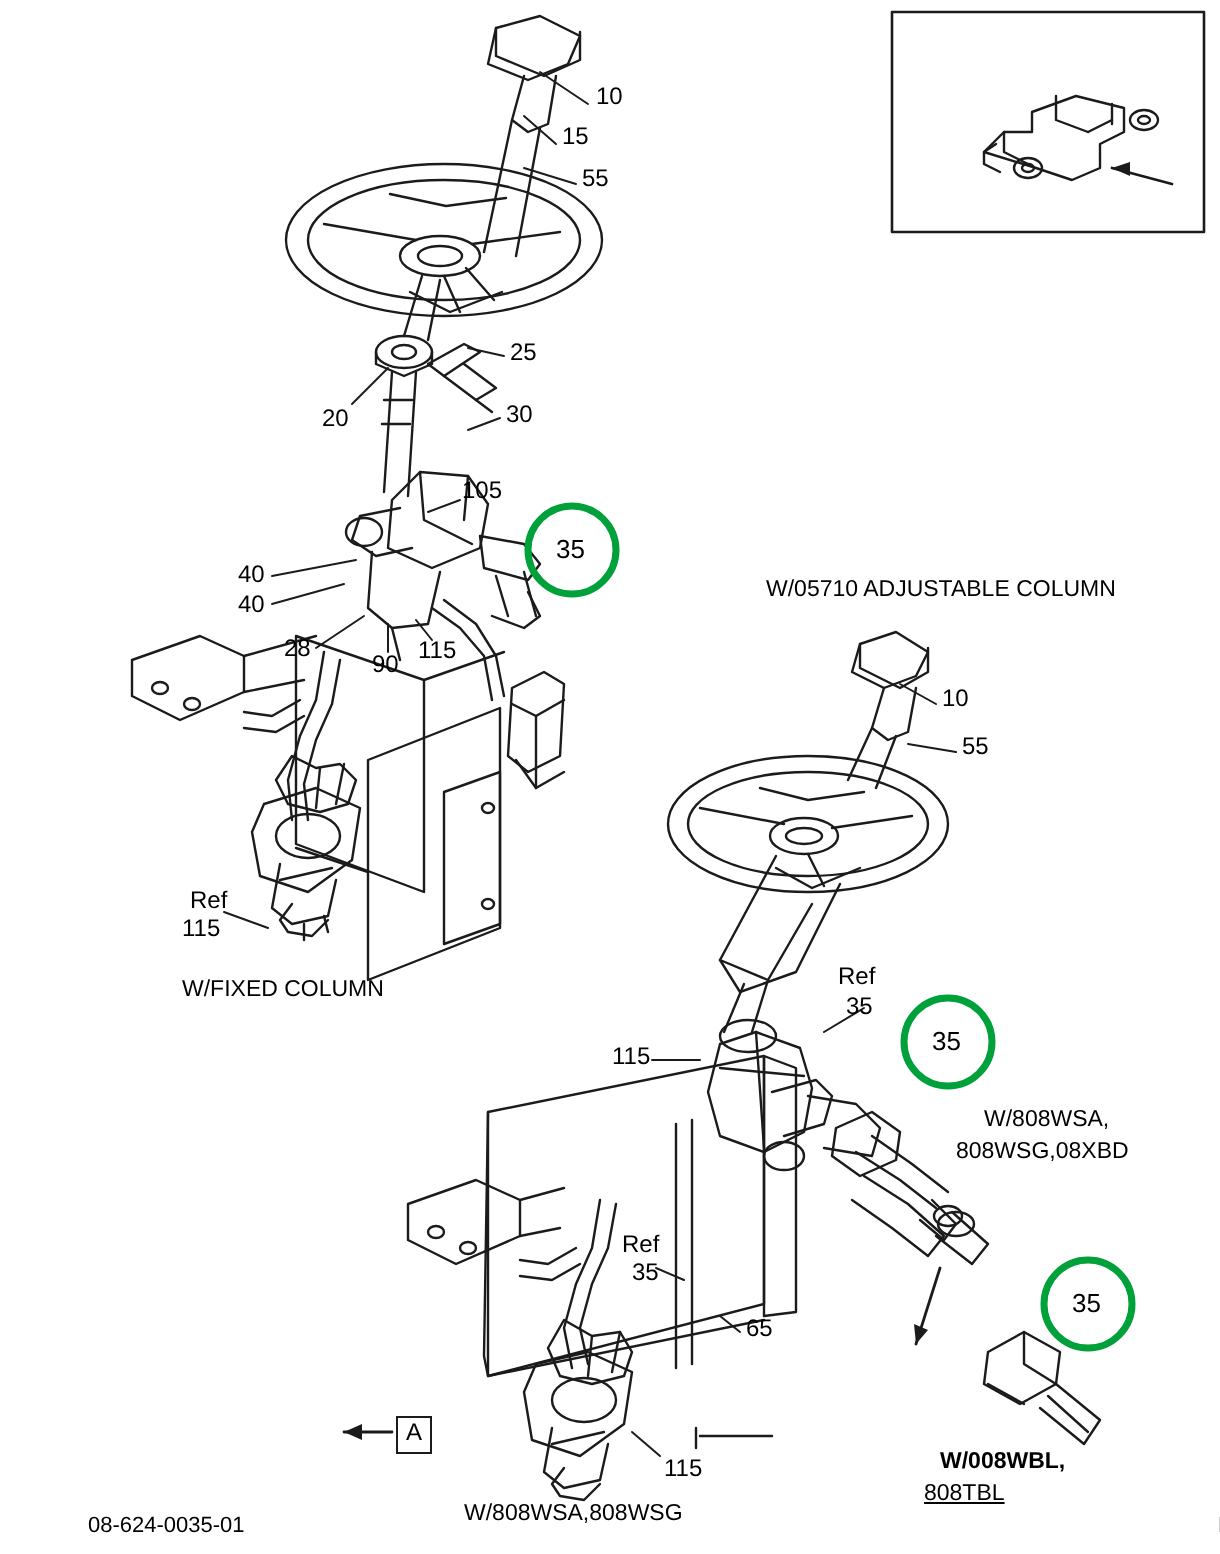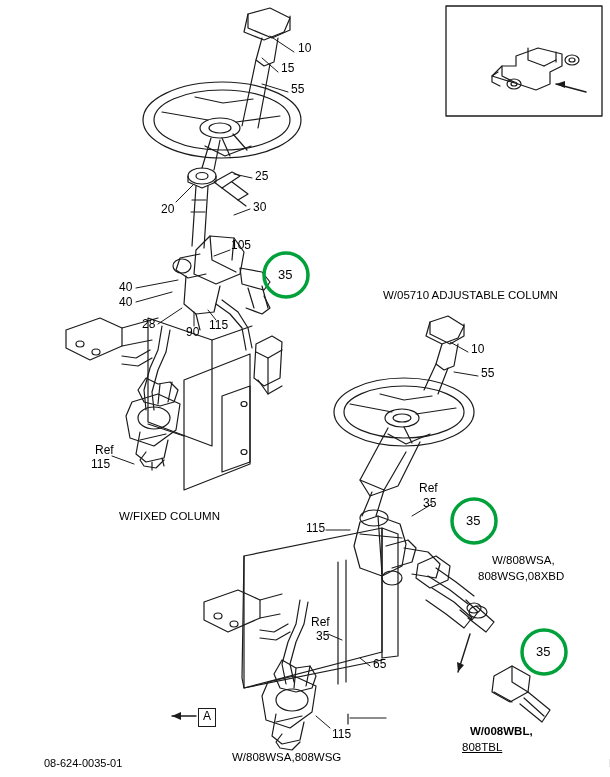--- a/index.html
+++ b/index.html
@@ -295,21 +295,21 @@
   <div class="lbl" style="left:373px; top:658px;">65</div>
   <div class="lbl" style="left:332px; top:728px;">115</div>
 
   <div class="lbl" style="left:278px; top:268px; font-size:13px;">35</div>
   <div class="lbl" style="left:466px; top:514px; font-size:13px;">35</div>
   <div class="lbl" style="left:536px; top:645px; font-size:13px;">35</div>
 
   <div style="position:absolute; left:198px; top:708px; width:16px; height:17px; border:1.3px solid #1b1b1b; background:#fff;"></div>
   <div class="lbl" style="left:203px; top:710px; font-size:12px;">A</div>
 
-  <div class="lbl cap" style="left:119px; top:489px;margin-top:21px;">W/FIXED COLUMN</div>
+  <div class="lbl cap" style="left:91px; top:489px;">W/FIXED COLUMN</div>
   <div class="lbl cap" style="left:383px; top:289px;">W/05710 ADJUSTABLE COLUMN</div>
   <div class="lbl cap" style="left:232px; top:751px;">W/808WSA,808WSG</div>
   <div class="lbl cap" style="left:492px; top:554px;">W/808WSA,</div>
   <div class="lbl cap" style="left:478px; top:570px;">808WSG,08XBD</div>
   <div class="lbl cap" style="left:470px; top:725px;font-weight:bold;">W/008WBL,</div>
   <div class="lbl cap" style="left:462px; top:741px;text-decoration:underline;">808TBL</div>
 
   <div class="lbl foot" style="left:8px; top:757px;">08-624-0035-01</div>
   <div class="lbl foot" style="left:573px; top:757px;">L02</div>
 

